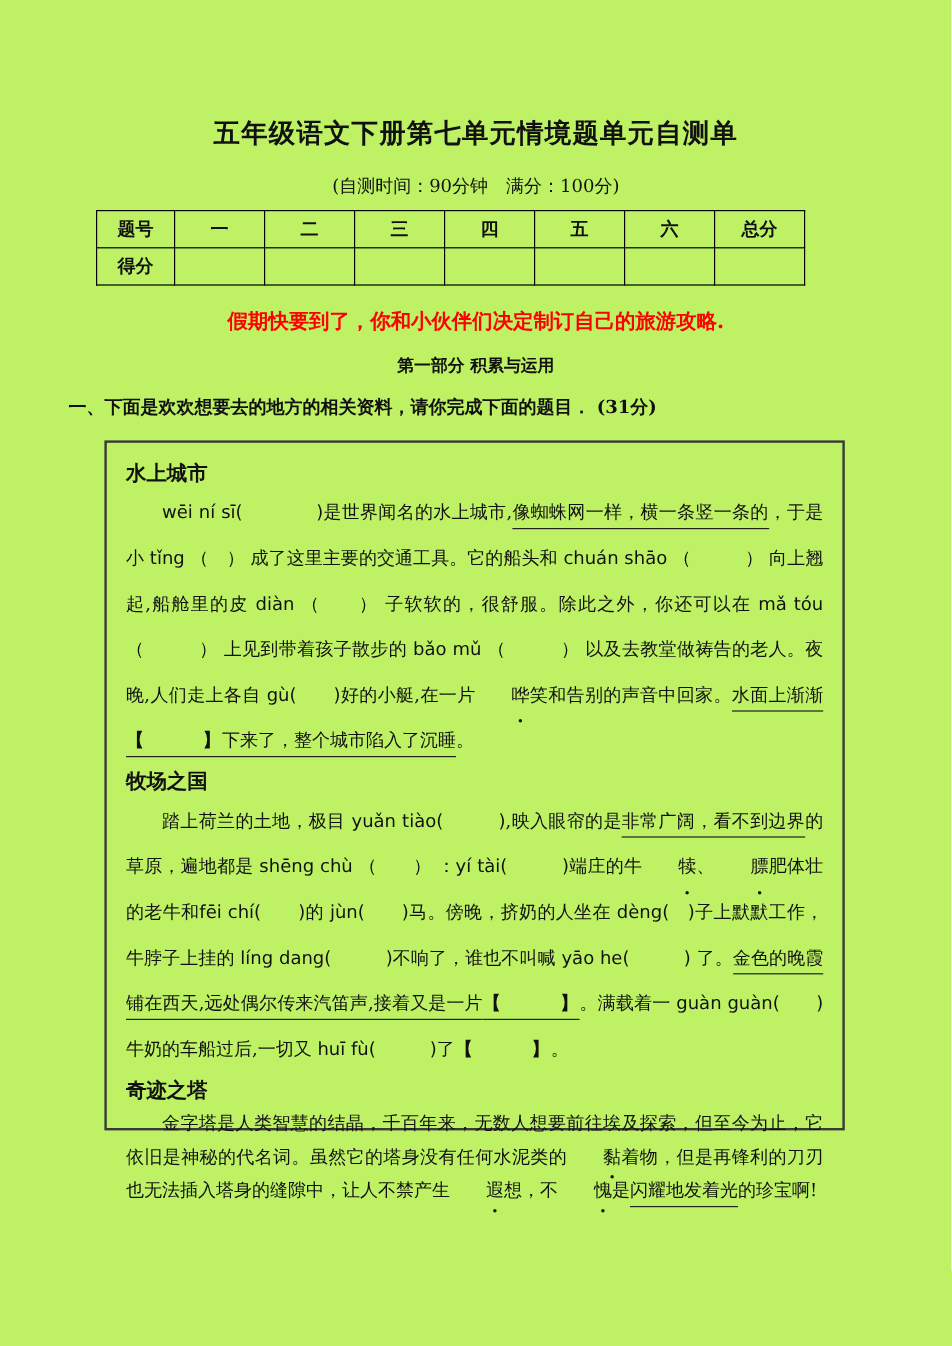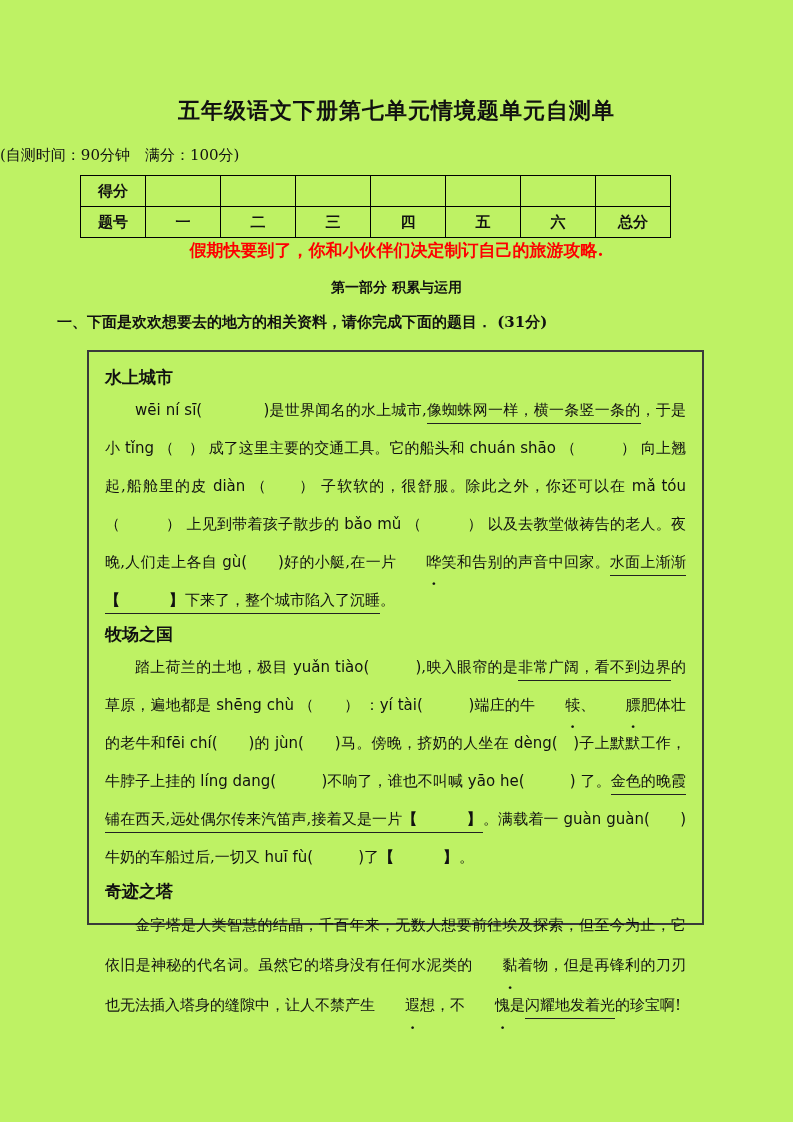--- a/index.html
+++ b/index.html
@@ -13,40 +13,41 @@
   }
   .doc-title{
     margin:96px 40px 0;
     text-align:center;
     font-size:22px;
     font-weight:bold;
     letter-spacing:1px;
   }
   .doc-subtitle{
     margin:20px 0 0;
+    text-align:center;
     font-size:15px;
   }
   table.score-table{
     border-collapse:collapse;
     margin:10px 0 0 80px;
     table-layout:fixed;
   }
   table.score-table td{
     border:1px solid #000;
     height:30px;
     text-align:center;
     vertical-align:middle;
     font-size:15px;
     font-weight:bold;
     padding:0;
   }
   td.col-label{width:64px;}
   td.col-q{width:74px;}
   .notice{
-    margin:1px 0 0;
+    margin:18px 0 0;
     text-align:center;
     color:#fe0000;
     font-size:17px;
     font-weight:bold;
   }
   .part-heading{
     margin:17px 12px 0;
     text-align:center;
     font-size:14px;
     font-weight:bold;
@@ -70,21 +71,21 @@
     margin:4px 0 2px;
     font-family:"DejaVu Sans","Liberation Sans",sans-serif;
   }
   .passage-text{
     font-size:15px;
     text-align:justify;
     text-indent:2em;
     margin:0;
   }
   .lh-wide{line-height:38px;}
-  .lh-tight{line-height:40px;}
+  .lh-tight{line-height:28px;}
   .sg-py{font-family:"DejaVu Sans","Liberation Sans",sans-serif;}
   .sg-u{border-bottom:1px solid #222;padding-bottom:4px;}
   .sg-bk{font-weight:bold;letter-spacing:1px;}
   .sg-dot{display:inline-block;position:relative;}
   .sg-dot::after{
     content:"\00B7";
     position:absolute;left:0;right:0;bottom:-0.72em;
     text-align:center;font-weight:bold;line-height:1;
   }
 </style>
@@ -93,38 +94,38 @@
 
 <div class="page">
 
   <div class="doc-title">五年级语文下册第七单元情境题单元自测单</div>
 
   <div class="doc-subtitle">(自测时间：90分钟　满分：100分)</div>
 
   <table class="score-table">
     <tbody>
       <tr>
+        <td class="col-label">题号</td>
+        <td class="col-q">一</td>
+        <td class="col-q">二</td>
+        <td class="col-q">三</td>
+        <td class="col-q">四</td>
+        <td class="col-q">五</td>
+        <td class="col-q">六</td>
+        <td class="col-q">总分</td>
+      </tr>
+      <tr>
         <td class="col-label">得分</td>
         <td class="col-q"></td>
         <td class="col-q"></td>
         <td class="col-q"></td>
         <td class="col-q"></td>
         <td class="col-q"></td>
         <td class="col-q"></td>
         <td class="col-q"></td>
-      </tr>
-      <tr>
-        <td class="col-label">题号</td>
-        <td class="col-q">一</td>
-        <td class="col-q">二</td>
-        <td class="col-q">三</td>
-        <td class="col-q">四</td>
-        <td class="col-q">五</td>
-        <td class="col-q">六</td>
-        <td class="col-q">总分</td>
       </tr>
     </tbody>
   </table>
 
   <div class="notice">假期快要到了，你和小伙伴们决定制订自己的旅游攻略.</div>
 
   <div class="part-heading">第一部分 积累与运用</div>
 
   <div class="question-line">一、下面是欢欢想要去的地方的相关资料，请你完成下面的题目． (31分)</div>
 

